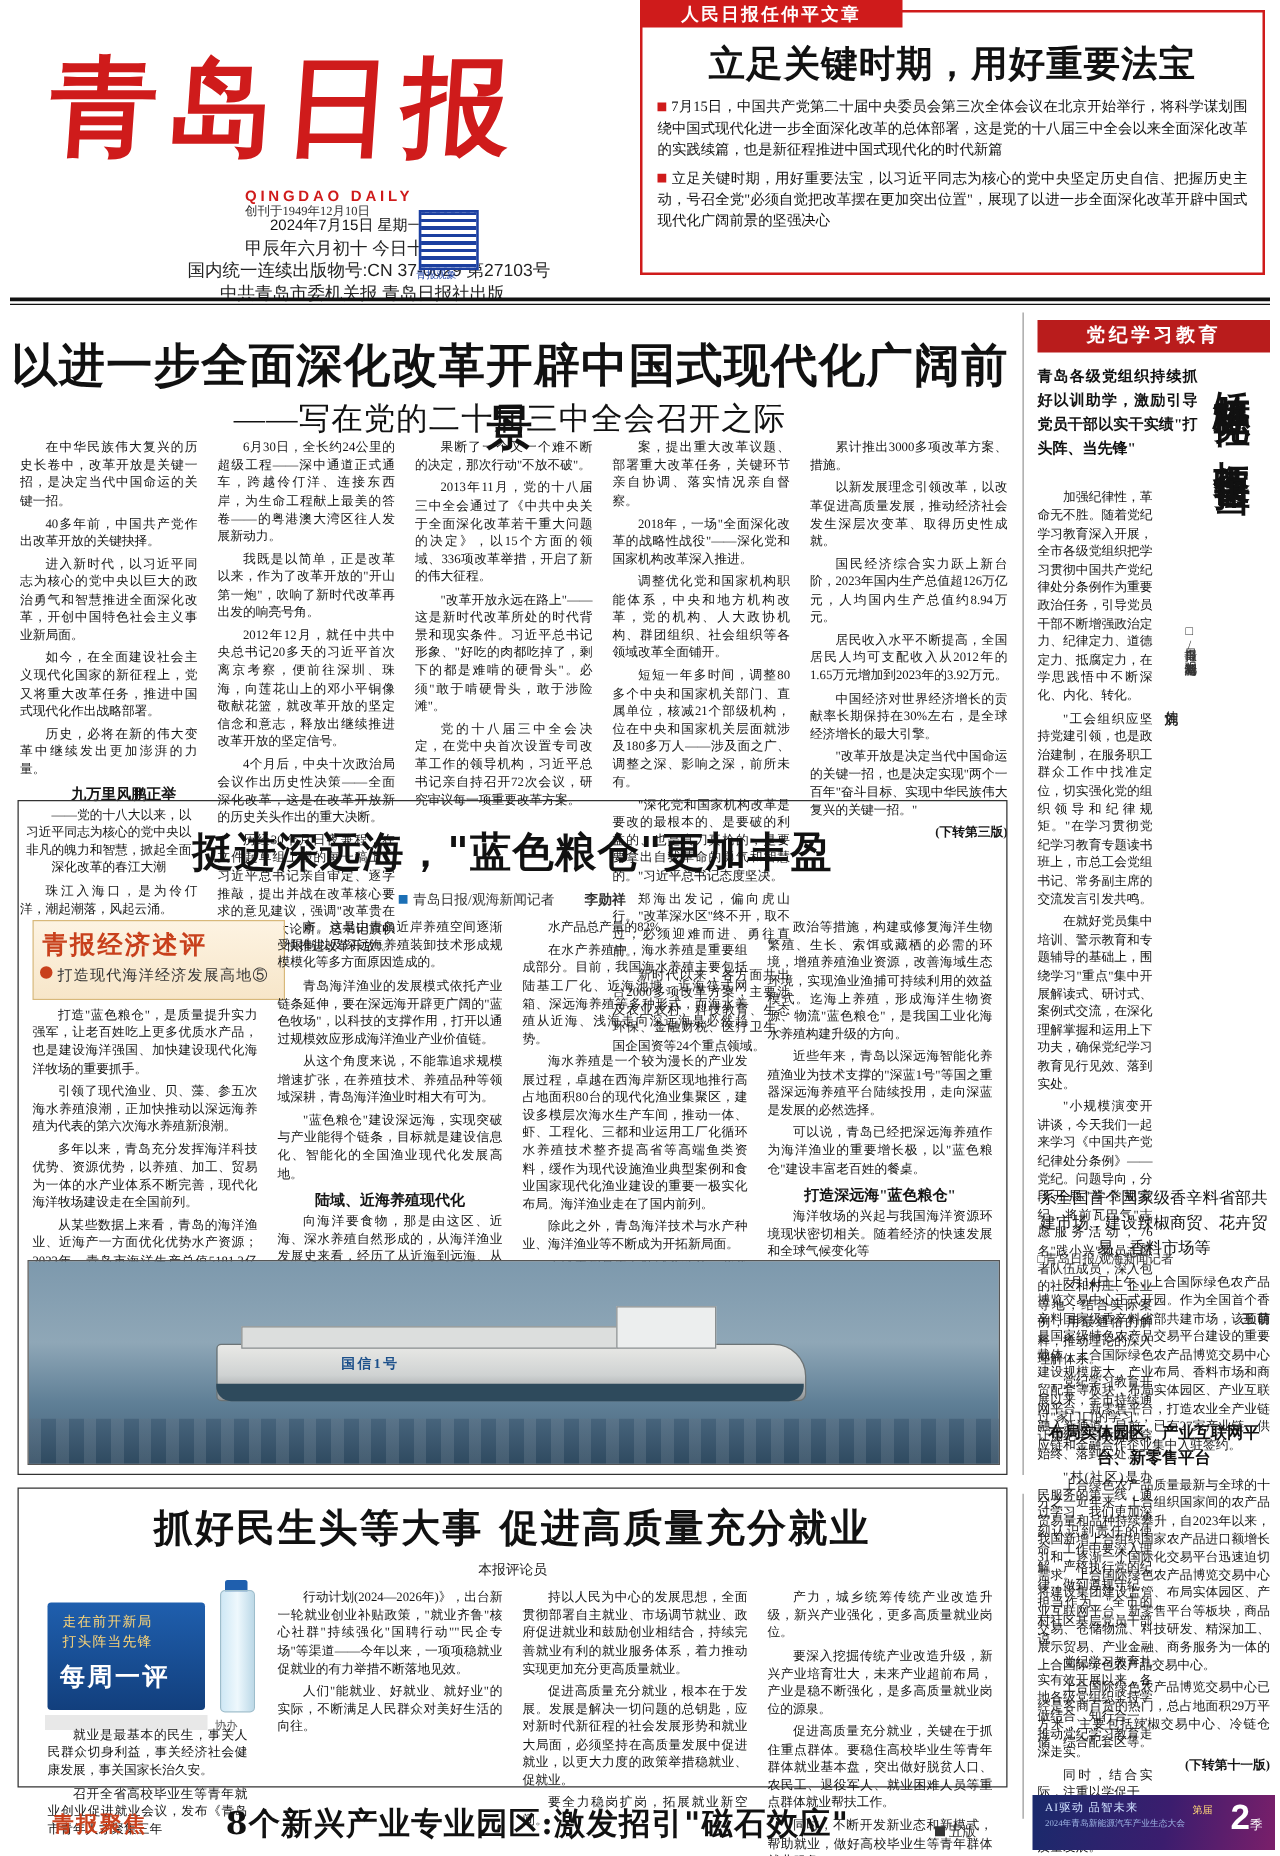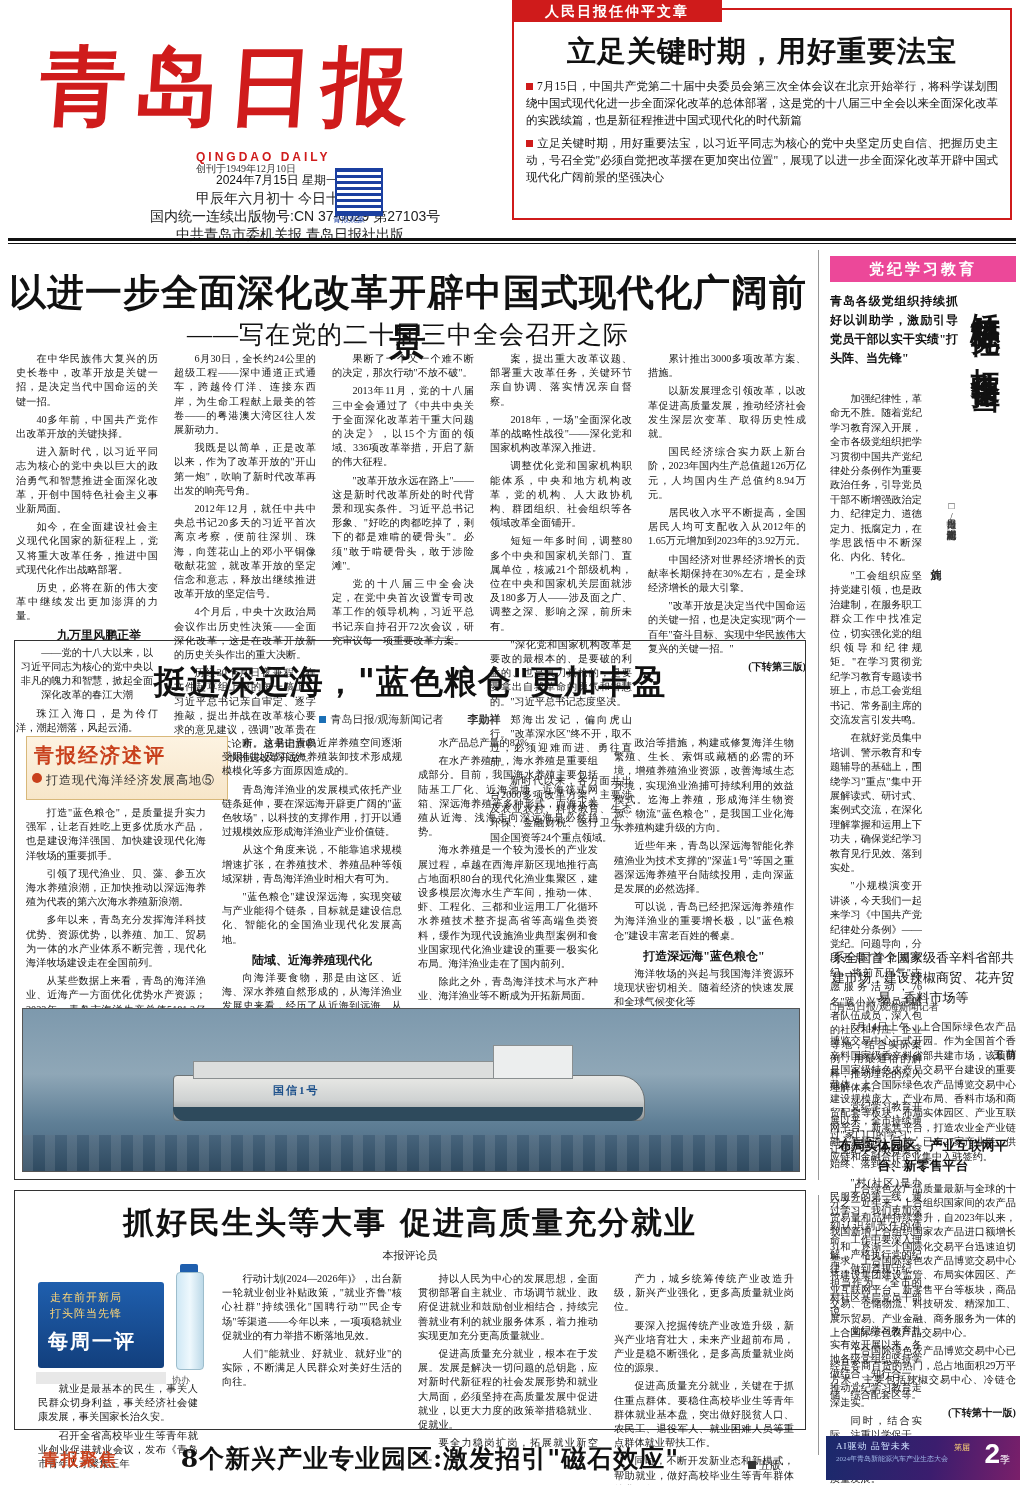--- a/index.html
+++ b/index.html
@@ -178,21 +178,21 @@
   
   .strip{position:absolute;left:14px;top:1440px;width:792px;height:38px;}
   .strip-badge{position:absolute;left:42px;top:1448px;font-size:17px;font-weight:bold;color:#c8401c;letter-spacing:2px;}
   .strip-title{position:absolute;left:150px;top:1442px;width:560px;text-align:center;
     font-size:25px;font-weight:bold;letter-spacing:1px;font-family:"DejaVu Serif",serif;}
   .strip-page{position:absolute;left:748px;top:1458px;font-size:11px;color:#333;}
   .strip-page .sqk{display:inline-block;width:8px;height:8px;background:#333;margin-right:3px;}
 
   
   .rtag{position:absolute;left:830px;top:256px;width:186px;height:26px;
-    background:#ec4899;color:#fff;text-align:center;line-height:26px;font-size:15px;font-weight:bold;
+    background:#b91c1c;color:#fff;text-align:center;line-height:26px;font-size:15px;font-weight:bold;
     letter-spacing:3px;font-family:"Liberation Sans",sans-serif;}
   .rlead{position:absolute;left:830px;top:292px;width:128px;font-size:12px;line-height:19px;
     text-align:justify;font-weight:bold;color:#111;}
   .vert{
     position:absolute;writing-mode:vertical-rl;text-orientation:upright;
     font-family:"DejaVu Serif",serif;
   }
   .rtitle{left:966px;top:290px;height:390px;font-size:29px;font-weight:bold;letter-spacing:3px;color:#111;}
   .rbyline{position:absolute;left:944px;top:500px;writing-mode:vertical-rl;text-orientation:upright;
     font-size:10px;color:#333;height:120px;}

